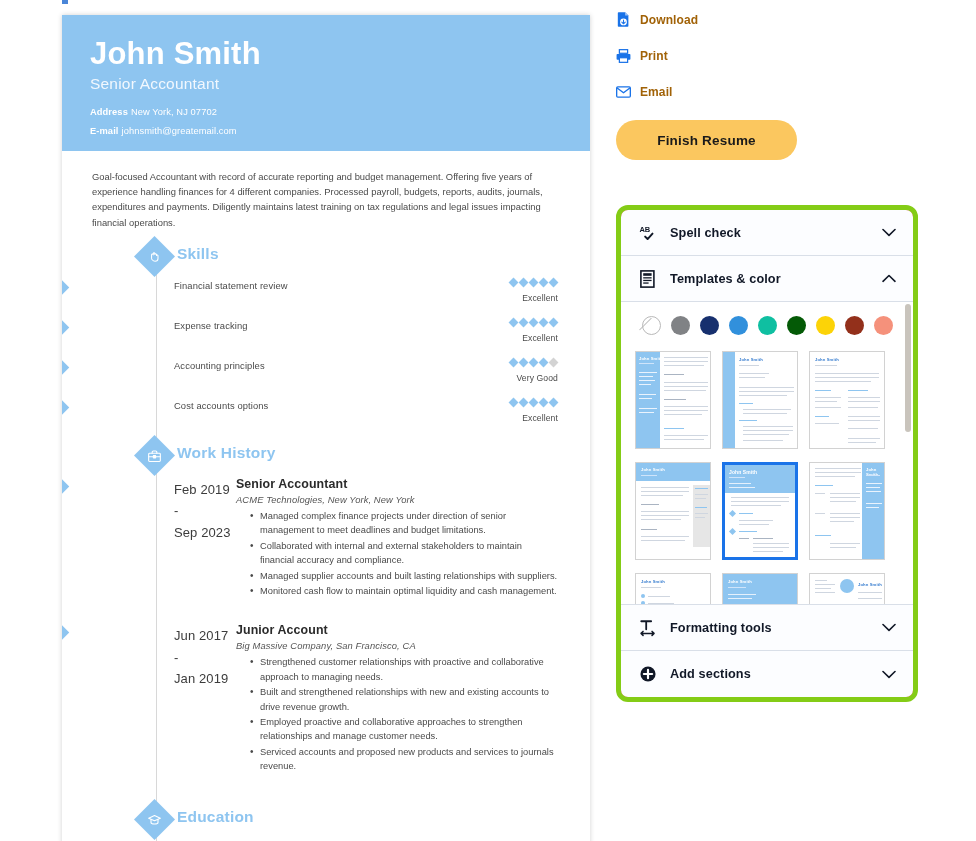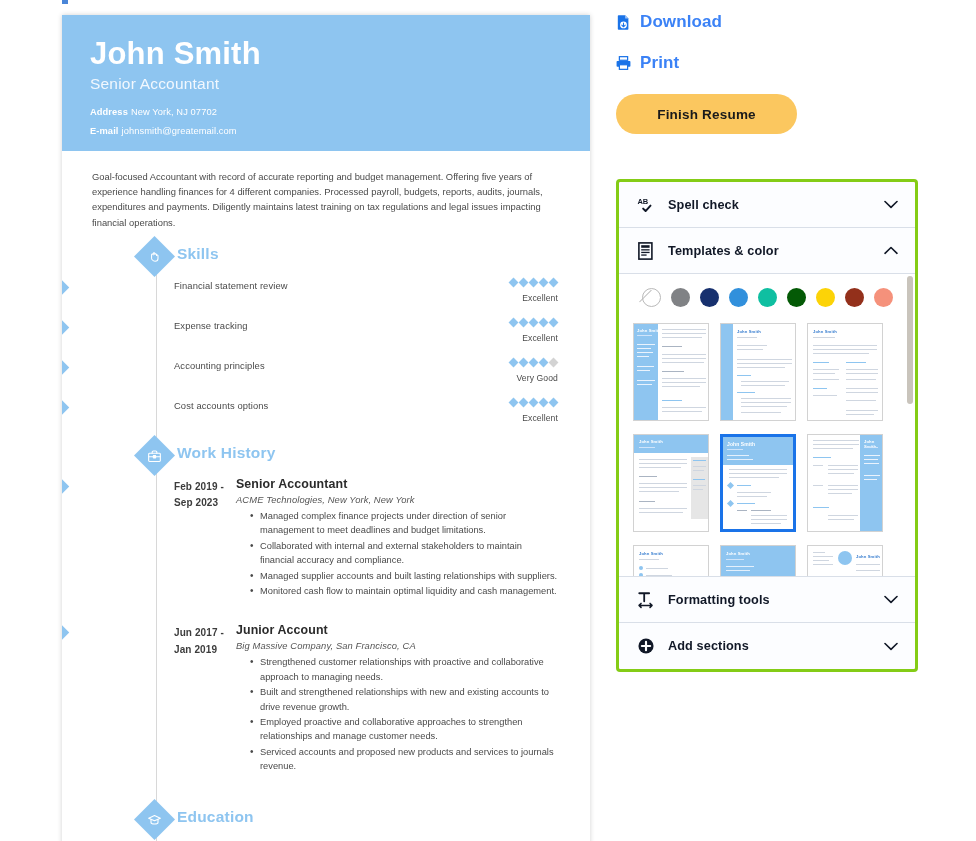--- a/index.html
+++ b/index.html
@@ -155,22 +155,22 @@
     color: #4a4a4a;
     margin-top: 7px;
     letter-spacing: 0.1px;
   }
 
   
   .job { display: flex; padding: 0 32px 0 17px; margin-bottom: 4px; }
   .job-dates {
     width: 62px;
     flex: 0 0 62px;
-    font-size: 10px;
-    font-weight: bold;
+    font-size: 13px;
+    font-weight: normal;
     color: #3c3c3c;
     line-height: 1.65;
     letter-spacing: 0.1px;
     padding-top: 2px;
   }
   .job-main { flex: 1; }
   .job-title {
     font-size: 12.4px;
     font-weight: bold;
     color: #2b2b2b;
@@ -207,22 +207,22 @@
     width: 302px;
   }
   .quick-link {
     display: flex;
     align-items: center;
     gap: 9px;
     margin-bottom: 21px;
     cursor: pointer;
   }
   .quick-link .ql-label {
-    color: #3b82f6;
-    font-size: 17px;
+    color: #a16207;
+    font-size: 12px;
     font-weight: bold;
     letter-spacing: 0.1px;
   }
   .ql-icon { width: 15px; height: 15px; display: flex; align-items: center; justify-content: center; }
 
   .finish-btn {
     display: block;
     width: 181px; height: 40px;
     background: #fbc75f;
     border: none; border-radius: 20px;
@@ -230,22 +230,22 @@
     font-size: 13.5px;
     font-weight: bold;
     letter-spacing: 0.2px;
     font-family: "Liberation Sans", sans-serif;
     cursor: pointer;
     margin-top: 9px;
   }
 
   .panel-group {
     margin-top: 45px;
-    border: 3px solid #84cc16;
-    border-radius: 4px;
+    border: 5px solid #84cc16;
+    border-radius: 12px;
     background: #c2410c;
     overflow: hidden;
     width: 302px;
   }
   .panel-head {
     display: flex;
     align-items: center;
     height: 46px;
     padding: 0 17px;
     border-bottom: 1px solid #d9dfe8;
@@ -502,20 +502,29 @@
       <span class="ql-icon">
         <svg width="15" height="14" viewBox="0 0 18 17">
           <rect x="4" y="0.8" width="10" height="4.4" fill="none" stroke="#1a73e8" stroke-width="1.5"></rect>
           <path d="M1.6 6h14.8a1 1 0 0 1 1 1v5a1 1 0 0 1-1 1H1.6a1 1 0 0 1-1-1V7a1 1 0 0 1 1-1z" fill="#1a73e8"></path>
           <rect x="4" y="10.6" width="10" height="5.6" fill="#ffffff" stroke="#1a73e8" stroke-width="1.5"></rect>
         </svg>
       </span>
       <span class="ql-label">Print</span>
     </div>
 
+    <div class="quick-link">
+      <span class="ql-icon">
+        <svg width="15" height="12" viewBox="0 0 18 14">
+          <rect x="0.8" y="0.8" width="16.4" height="12.4" rx="1.4" fill="none" stroke="#1a73e8" stroke-width="1.6"></rect>
+          <path d="M1.8 2.4 9 8l7.2-5.6" fill="none" stroke="#1a73e8" stroke-width="1.6" stroke-linecap="round" stroke-linejoin="round"></path>
+        </svg>
+      </span>
+      <span class="ql-label">Email</span>
+    </div>
 
     <button class="finish-btn">Finish Resume</button>
 
     <div class="panel-group">
 
       <div class="panel-head">
         <span class="ph-icon">
           <svg width="18" height="18" viewBox="0 0 22 22">
             <text x="0.5" y="10" font-family="Liberation Sans, sans-serif" font-size="9.2" font-weight="bold" fill="#111827">AB</text>
             <path d="M7.5 15.4l3 3 6-6.6" fill="none" stroke="#111827" stroke-width="2.4" stroke-linecap="round" stroke-linejoin="round"></path>

